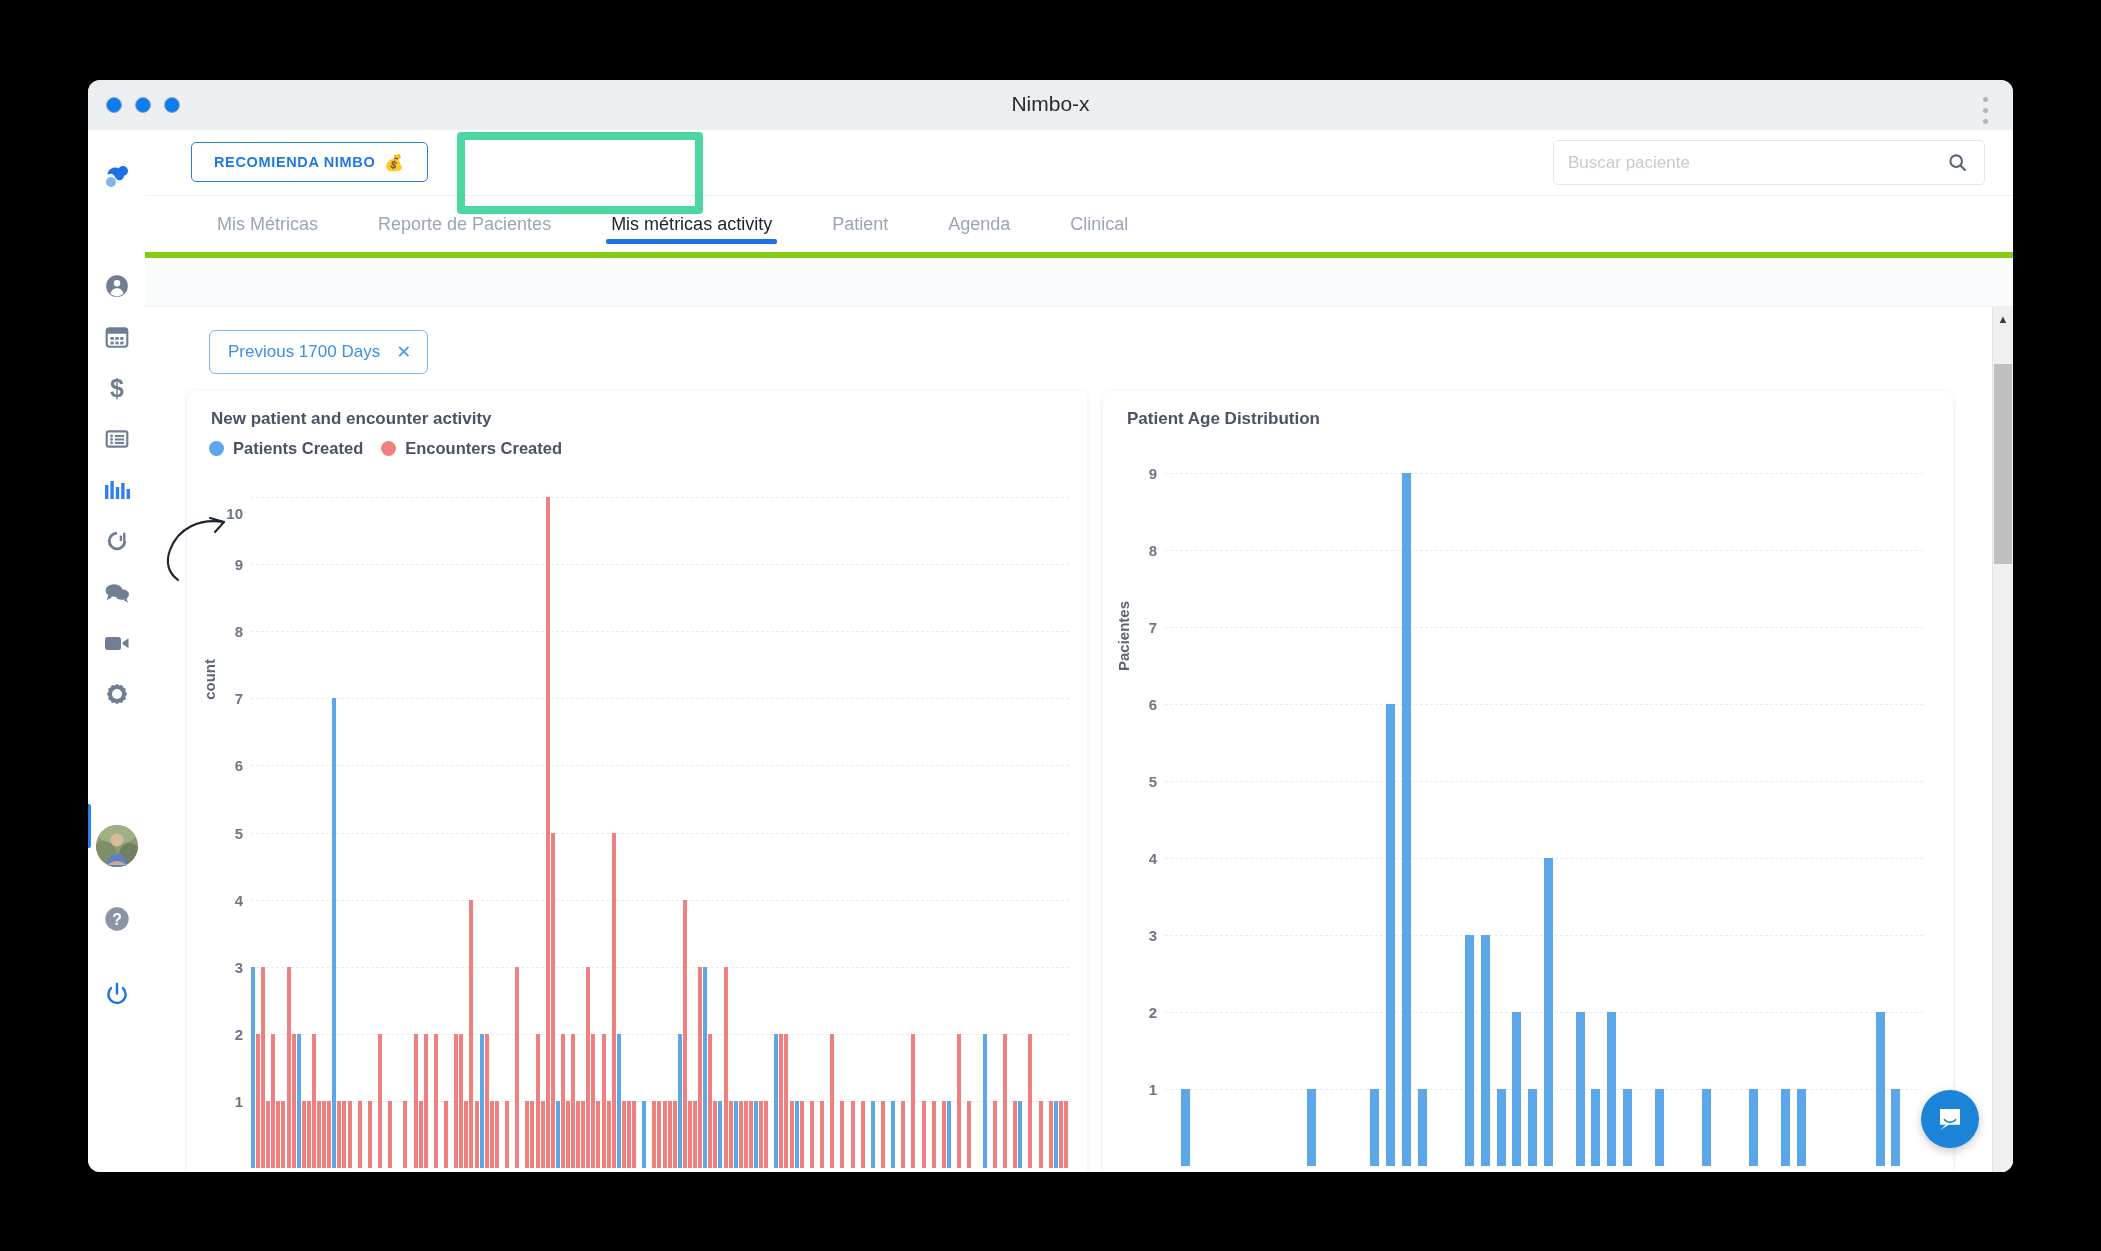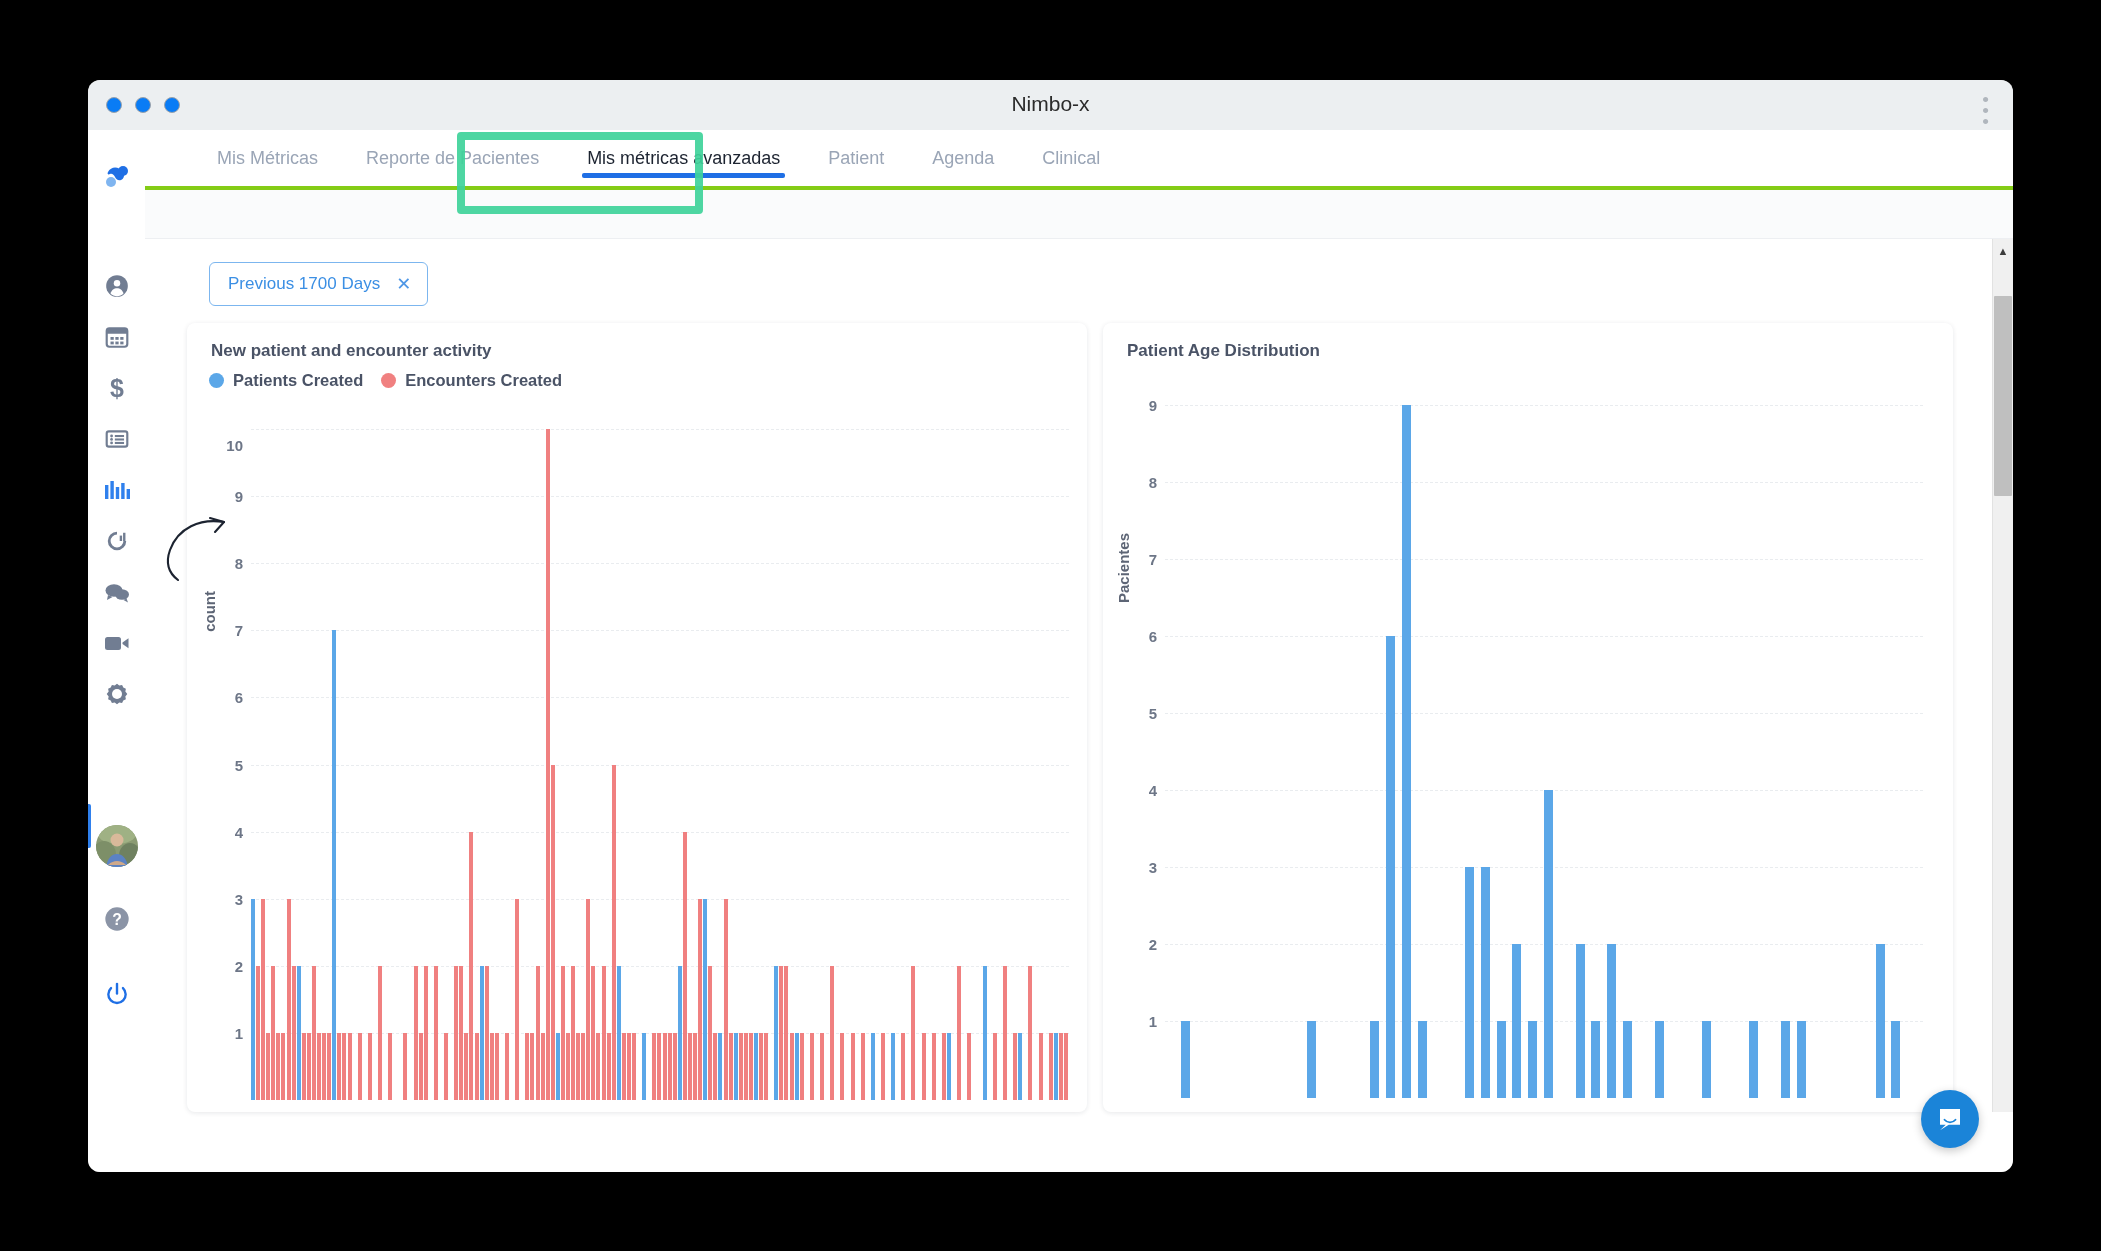--- a/index.html
+++ b/index.html
@@ -56,22 +56,22 @@
   }
   #search-input{
     flex:1;border:none;outline:none;background:transparent;
     font-size:17px;color:#5b6470;padding:0 14px;
     font-family:"Liberation Sans",sans-serif;
   }
   #search-input::placeholder{color:#c5cad2;}
   #search-icon{padding-right:16px;display:flex;align-items:center;}
 
   #tabrow{
-    position:relative;height:56px;background:#fff;border-bottom:4px solid #84cc16;
-    display:flex;align-items:center;padding-left:48px;
+    position:relative;height:56px;background:#fff;border-bottom:6px solid #84cc16;
+    display:flex;align-items:center;padding-left:48px;gap:12px;
   }
   .tab{
     position:relative;height:56px;display:flex;align-items:center;
     padding:0 24px;font-size:18px;color:#9aa5b6;cursor:pointer;
     font-family:"Liberation Sans",sans-serif;white-space:nowrap;
   }
   .tab.active{color:#1c2330;font-weight:400;}
   .tab.active::after{
     content:"";position:absolute;left:19px;right:19px;bottom:8px;height:5px;
     background:#1f6fe5;border-radius:2px;
@@ -289,25 +289,40 @@
     <div class="sbicon" style="top:840px">
       <svg width="26" height="26" viewBox="0 0 24 24" fill="none" stroke="#1f6fe5" stroke-width="2.2" stroke-linecap="round">
         <path d="M6.5 6.5a8 8 0 1 0 11 0"></path>
         <path d="M12 2.6v9"></path>
       </svg>
     </div>
   </div>
 
   <div id="content">
 
+    <div id="topbar">
+      <div id="reco-btn">
+        <span>RECOMIENDA NIMBO</span>
+        <span style="font-size:16px">💰</span>
+      </div>
+      <div id="search-wrap">
+        <input id="search-input" type="text" placeholder="Buscar paciente" style="">
+        <span id="search-icon">
+          <svg width="21" height="21" viewBox="0 0 24 24" fill="none" stroke="#5a6477" stroke-width="2.4" stroke-linecap="round">
+            <circle cx="10.5" cy="10.5" r="6.6"></circle>
+              <path d="M15.4 15.4L20.5 20.5"></path>
+          </svg>
+        </span>
+      </div>
+    </div>
 
     <div id="tabrow">
       <div class="tab">Mis Métricas</div>
       <div class="tab">Reporte de Pacientes</div>
-      <div class="tab active">Mis métricas avanzadas</div>
+      <div class="tab active">Mis métricas activity</div>
       <div class="tab">Patient</div>
       <div class="tab">Agenda</div>
       <div class="tab">Clinical</div>
     </div>
 
     <div id="subbar"></div>
 
     <div id="panel">
 
       <div id="chip">

